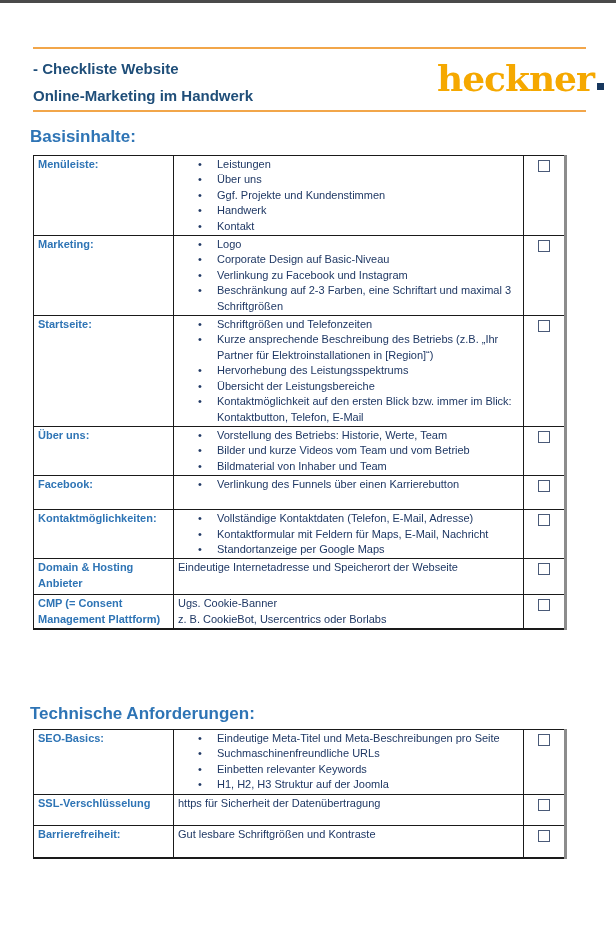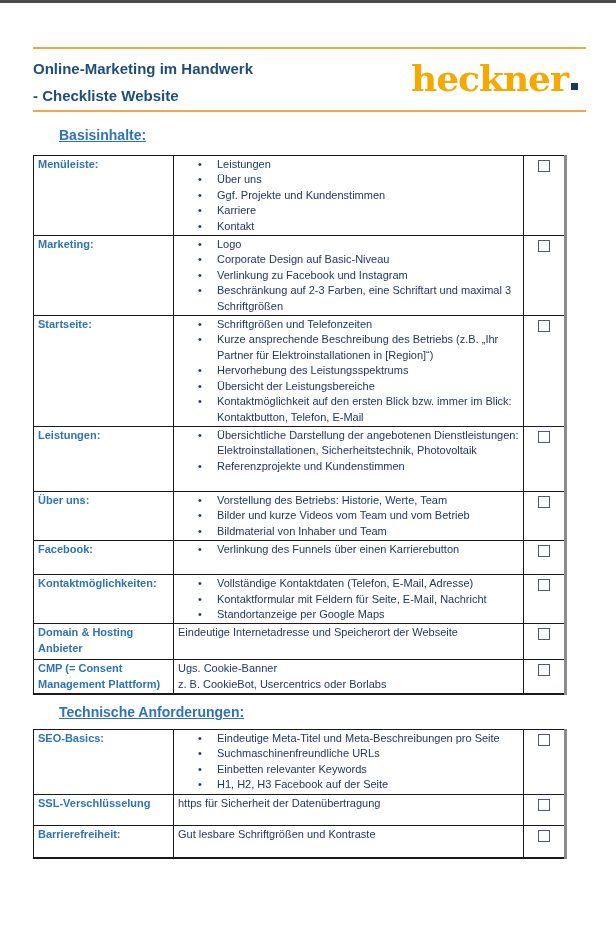--- a/index.html
+++ b/index.html
@@ -8,24 +8,24 @@
     font-family:"Liberation Sans", sans-serif; overflow:hidden;
   }
   .top-edge { position:absolute; left:0; top:0; width:616px; height:3px; background:#4a4a4a; }
 
   .rule { position:absolute; left:33px; width:553px; height:2px; background:#F2A64A; }
   .rule-top { top:47px; }
   .rule-bottom { top:110px; }
 
   .doc-title { position:absolute; left:33px; top:55px; color:#1F4E79; font-size:15px; font-weight:bold; line-height:27px; }
 
-  .logo { position:absolute; top:56px; right:38px; color:#F5A800; font-family:"DejaVu Serif", serif; font-weight:600; font-size:36px; line-height:44px; letter-spacing:-1px; white-space:nowrap; }
+  .logo { position:absolute; top:56px; right:12px; color:#F5A800; font-family:"DejaVu Serif", serif; font-weight:600; font-size:36px; line-height:44px; letter-spacing:-1px; white-space:nowrap; }
   .logo-dot { display:inline-block; width:7px; height:7px; background:#17375E; margin-left:3px; margin-bottom:1px; }
 
-  .section-heading { position:absolute; left:59px; color:#2E74B5; font-size:14px; font-weight:bold;text-decoration:underline; }
+  .section-heading { position:absolute; left:30px; color:#2E74B5; font-size:17px; font-weight:bold; }
   .heading-1 { top:127px; }
   .heading-2 { top:704px; }
 
   table.checklist { position:absolute; left:33px; border-collapse:collapse; table-layout:fixed; width:532px;
     border:1px solid #1a1a1a; border-right:3px solid #8c8c8c; border-bottom:2px solid #1a1a1a; }
   .table-1 { top:155px; }
   .table-2 { top:729px; }
   table.checklist td { border:1px solid #1a1a1a; vertical-align:top; font-size:11px; line-height:15.4px; }
   col.c-label { width:140px; } col.c-content { width:350px; } col.c-check { width:42px; }
 
@@ -44,22 +44,22 @@
 </style>
 </head>
 <body>
 
 <div class="screen">
   <div class="top-edge"></div>
 
   <div class="rule rule-top"></div>
 
   <div class="doc-title">
+    <div>- Checkliste Website</div>
     <div>Online-Marketing im Handwerk</div>
-    <div>- Checkliste Website</div>
   </div>
 
   <div class="logo"><span>heckner</span><span class="logo-dot"></span></div>
 
   <div class="rule rule-bottom"></div>
 
   <div class="section-heading heading-1">Basisinhalte:</div>
 
   <table class="checklist table-1">
     <colgroup>
@@ -68,21 +68,21 @@
         <col class="c-check">
       </colgroup>
     <tbody>
         <tr style="height: 77px;">
           <td class="label-cell">Menüleiste:</td>
           <td class="content-cell">
             <ul class="bullets bold">
               <li>Leistungen</li>
               <li>Über uns</li>
               <li>Ggf. Projekte und Kundenstimmen</li>
-              <li>Karriere</li>
+              <li>Handwerk</li>
               <li>Kontakt</li>
             </ul>
           </td>
           <td class="check-cell"><span class="checkbox"></span></td>
         </tr>
         <tr style="height: 76px; margin-top: 34px;">
           <td class="label-cell">Marketing:</td>
           <td class="content-cell">
             <ul class="bullets">
               <li>Logo</li>
@@ -99,30 +99,20 @@
             <ul class="bullets">
               <li>Schriftgrößen und Telefonzeiten</li>
               <li>Kurze ansprechende Beschreibung des Betriebs (z.B. „Ihr Partner für Elektroinstallationen in [Region]“)</li>
               <li>Hervorhebung des Leistungsspektrums</li>
               <li>Übersicht der Leistungsbereiche</li>
               <li>Kontaktmöglichkeit auf den ersten Blick bzw. immer im Blick: Kontaktbutton, Telefon, E-Mail</li>
             </ul>
           </td>
           <td class="check-cell"><span class="checkbox"></span></td>
         </tr>
-        <tr style="height: 65px;">
-          <td class="label-cell">Leistungen:</td>
-          <td class="content-cell">
-            <ul class="bullets">
-              <li>Übersichtliche Darstellung der angebotenen Dienstleistungen: Elektroinstallationen, Sicherheitstechnik, Photovoltaik</li>
-              <li>Referenzprojekte und Kundenstimmen</li>
-            </ul>
-          </td>
-          <td class="check-cell"><span class="checkbox"></span></td>
-        </tr>
         <tr style="height: 48px;">
           <td class="label-cell">Über uns:</td>
           <td class="content-cell">
             <ul class="bullets">
               <li>Vorstellung des Betriebs: Historie, Werte, Team</li>
               <li>Bilder und kurze Videos vom Team und vom Betrieb</li>
               <li>Bildmaterial von Inhaber und Team</li>
             </ul>
           </td>
           <td class="check-cell"><span class="checkbox"></span></td>
@@ -134,21 +124,21 @@
               <li>Verlinkung des Funnels über einen Karrierebutton</li>
             </ul>
           </td>
           <td class="check-cell"><span class="checkbox"></span></td>
         </tr>
         <tr style="height: 47px;">
           <td class="label-cell">Kontaktmöglichkeiten:</td>
           <td class="content-cell">
             <ul class="bullets">
               <li>Vollständige Kontaktdaten (Telefon, E-Mail, Adresse)</li>
-              <li>Kontaktformular mit Feldern für Seite, E-Mail, Nachricht</li>
+              <li>Kontaktformular mit Feldern für Maps, E-Mail, Nachricht</li>
               <li>Standortanzeige per Google Maps</li>
             </ul>
           </td>
           <td class="check-cell"><span class="checkbox"></span></td>
         </tr>
         <tr style="height: 36px;">
           <td class="label-cell">Domain &amp; Hosting Anbieter</td>
           <td class="content-cell">
             <div class="text-line">Eindeutige Internetadresse und Speicherort der Webseite</div>
           </td>
@@ -174,21 +164,21 @@
         <col class="c-check">
       </colgroup>
     <tbody>
         <tr style="height: 63px;">
           <td class="label-cell">SEO-Basics:</td>
           <td class="content-cell">
             <ul class="bullets">
               <li>Eindeutige Meta-Titel und Meta-Beschreibungen pro Seite</li>
               <li>Suchmaschinenfreundliche URLs</li>
               <li>Einbetten relevanter Keywords</li>
-              <li>H1, H2, H3 Facebook auf der Seite</li>
+              <li>H1, H2, H3 Struktur auf der Joomla</li>
             </ul>
           </td>
           <td class="check-cell"><span class="checkbox"></span></td>
         </tr>
         <tr style="height: 31px;">
           <td class="label-cell">SSL-Verschlüsselung</td>
           <td class="content-cell">
             <div class="text-line">https für Sicherheit der Datenübertragung</div>
           </td>
           <td class="check-cell"><span class="checkbox"></span></td>

